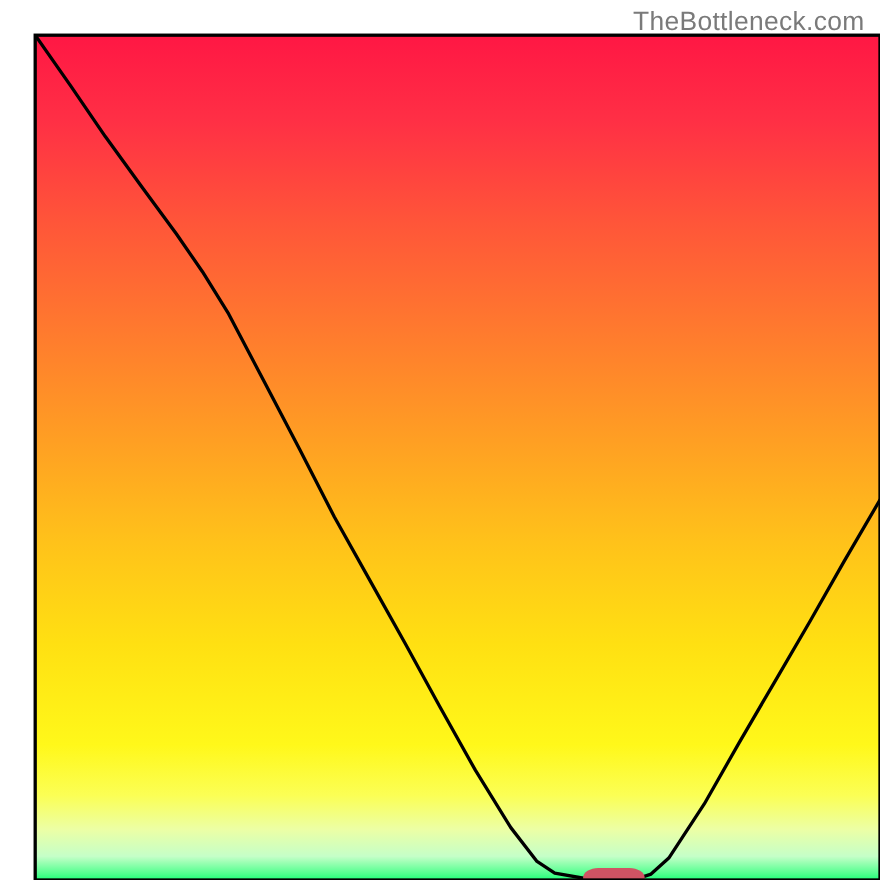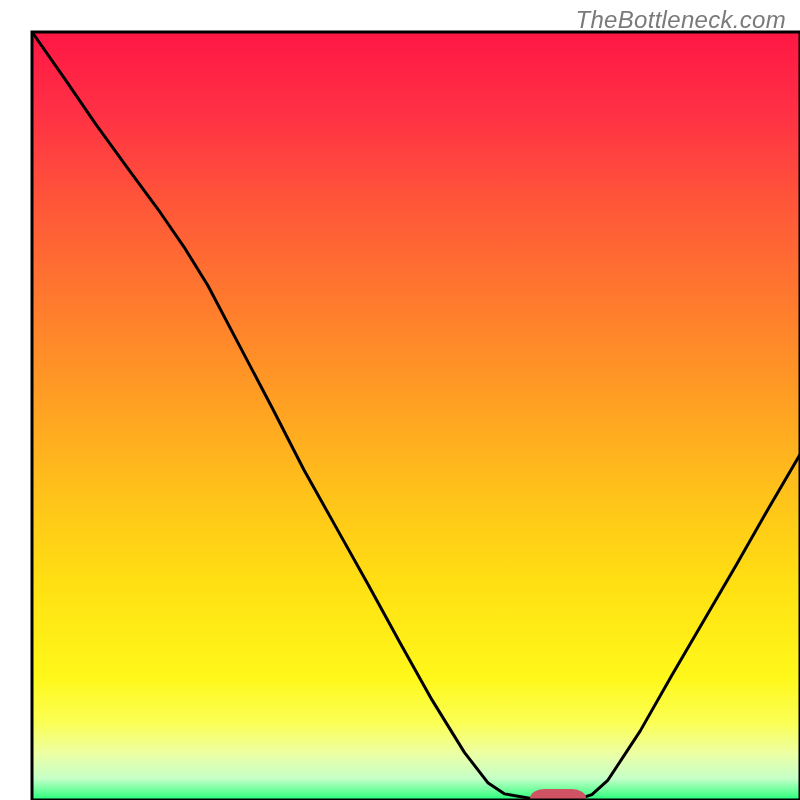--- a/index.html
+++ b/index.html
@@ -8,21 +8,20 @@
     width: 800px;
     height: 800px;
     overflow: hidden;
     background: #ffffff;
     font-family: Arial, Helvetica, sans-serif;
   }
   .container {
     position: relative;
     width: 800px;
     height: 800px;
-    font-style: italic;
   }
   .watermark {
     position: absolute;
     top: 6px;
     right: 14px;
     font-size: 24px;
     color: #7a7a7a;
     font-weight: 500;
     letter-spacing: 0.3px;
     z-index: 10;

